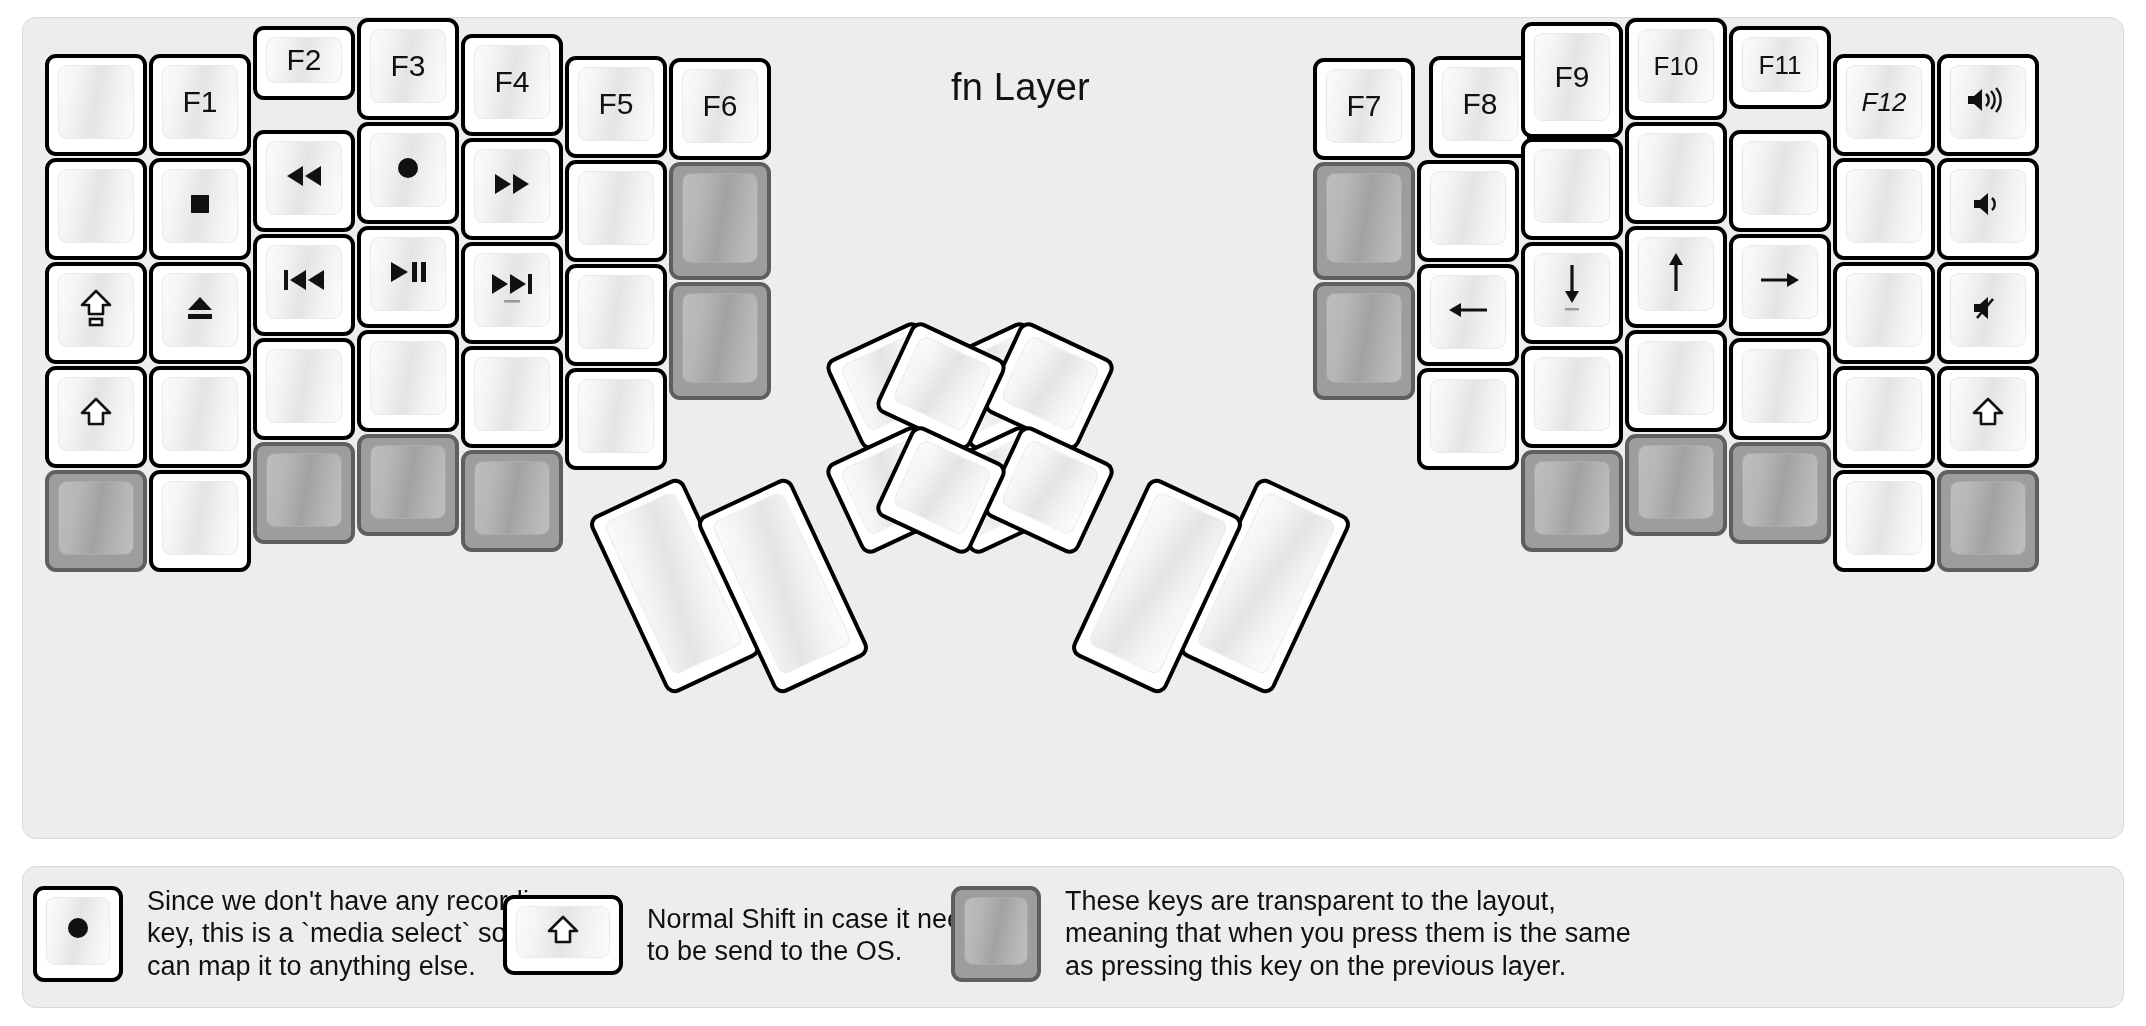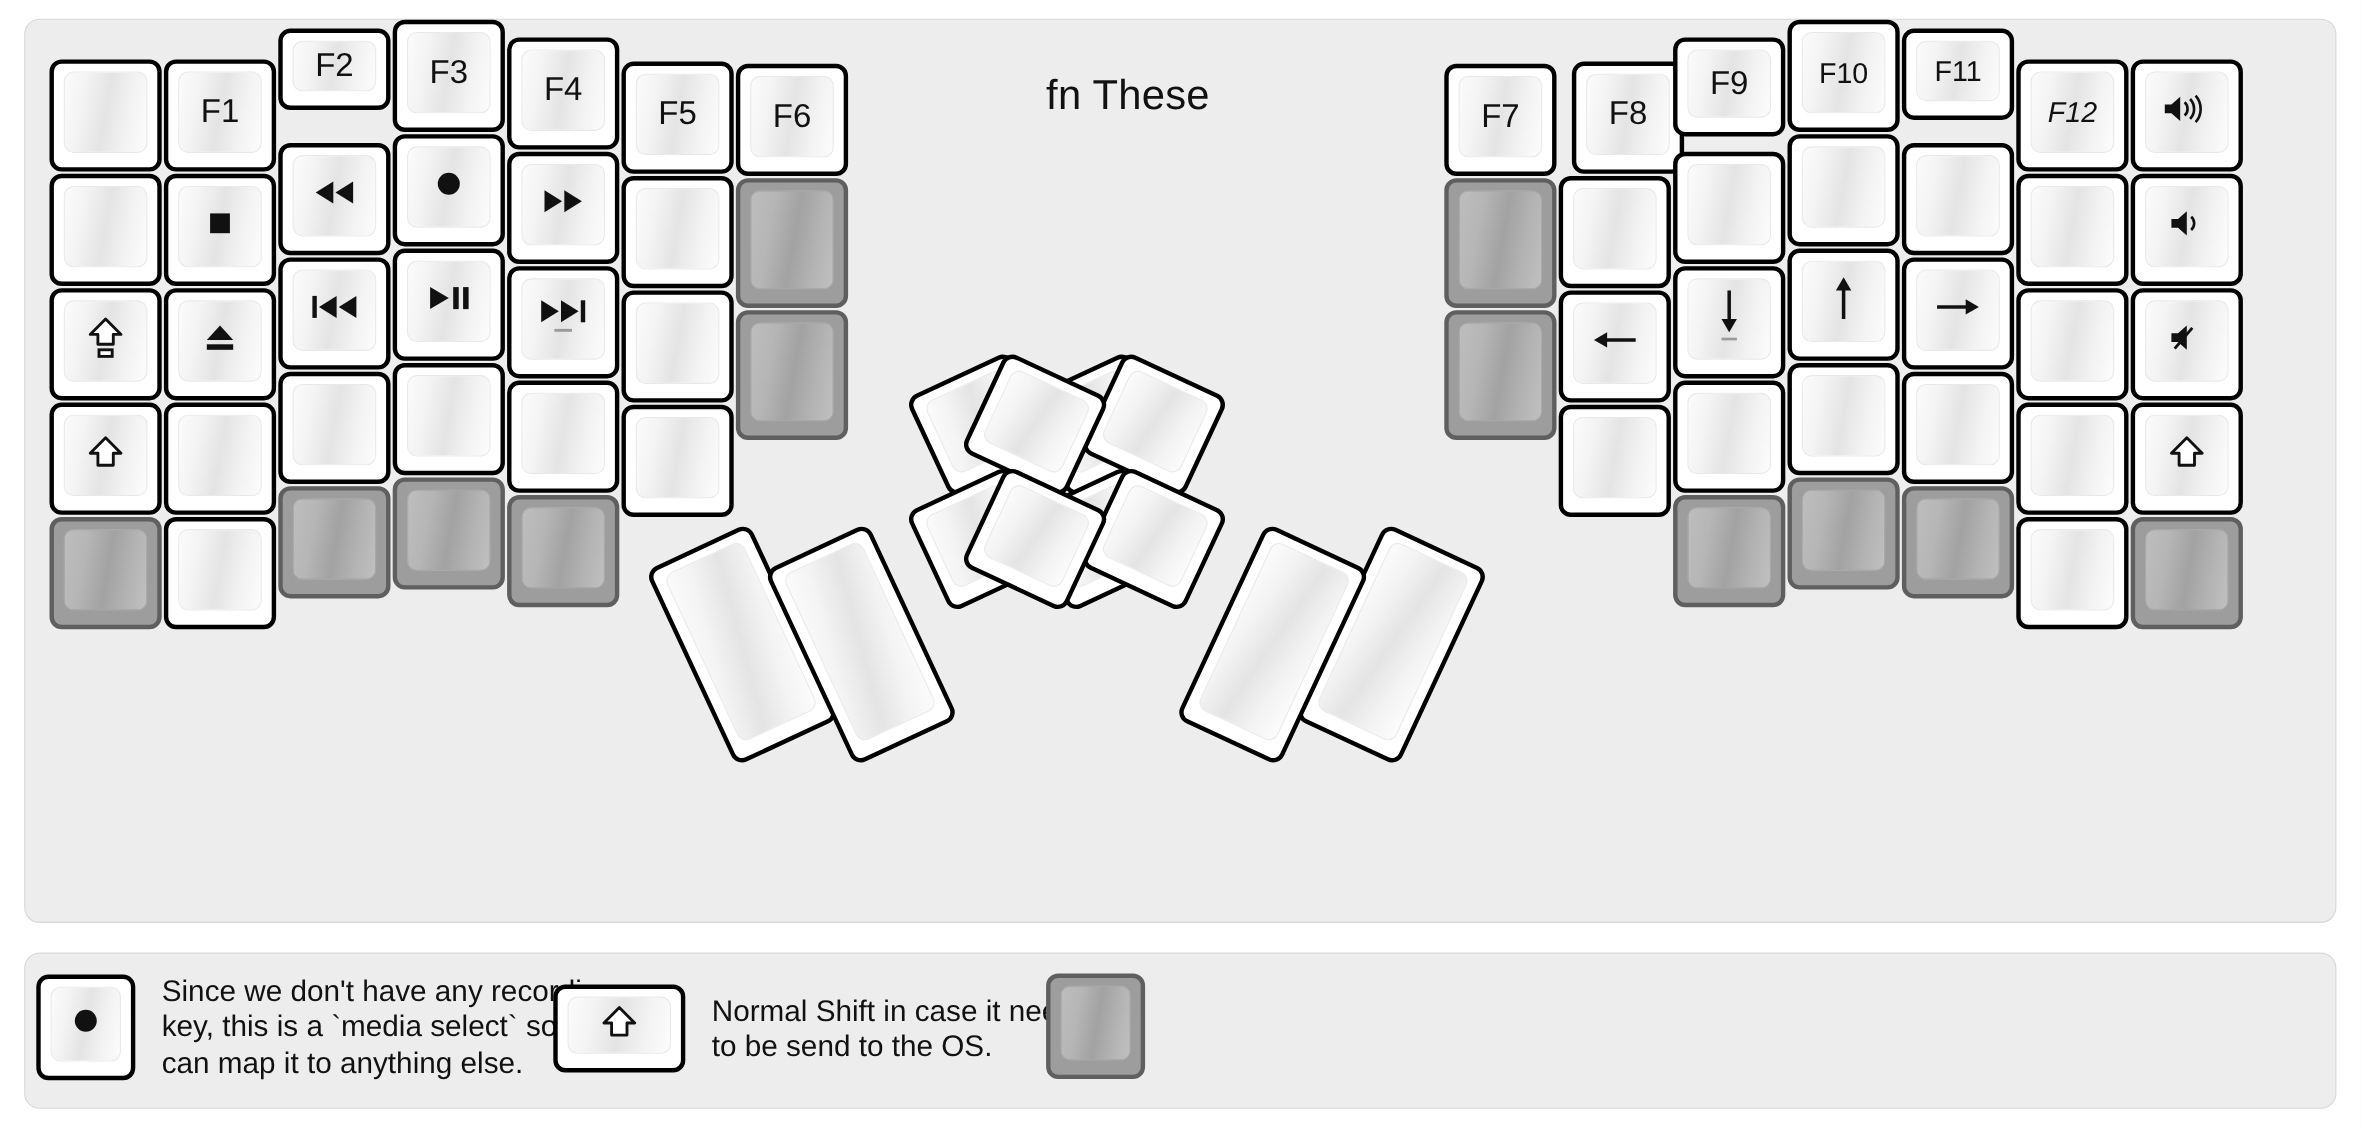--- a/index.html
+++ b/index.html
@@ -60,21 +60,21 @@
   .legend-text{
     margin-left:24px;font-size:27px;line-height:1.2;color:#111;white-space:pre-line;
   }
 </style>
 </head>
 <body>
 
 <div id="root">
 
   <div id="board">
-    <div class="title" style="left:928px;top:48px;">fn These</div>
+    <div class="title" style="left:928px;top:48px;">fn Layer</div>
     <div id="left-half">
         <div class="key" style="left: 22px; top: 36px; width: 102px; height: 102px;">
           <div class="cap">
             <div class="top">
               <div class="lg"></div>
             </div>
           </div>
         </div>
         <div class="key" style="left: 22px; top: 140px; width: 102px; height: 102px;">
           <div class="cap">
@@ -435,21 +435,21 @@
             </div>
           </div>
         </div>
         <div class="key" style="left: 1394px; top: 350px; width: 102px; height: 102px;">
           <div class="cap">
             <div class="top">
               <div class="lg"></div>
             </div>
           </div>
         </div>
-        <div class="key" style="left: 1498px; top: 16px; width: 102px; height: 90px;">
+        <div class="key" style="left: 1498px; top: 4px; width: 102px; height: 116px;">
           <div class="cap">
             <div class="top">
               <div class="lg">F9</div>
             </div>
           </div>
         </div>
         <div class="key" style="left: 1498px; top: 120px; width: 102px; height: 102px;">
           <div class="cap">
             <div class="top">
               <div class="lg"></div>
@@ -738,16 +738,19 @@
       <div class="legend-item" style="left: 928px; top: 18px;">
         <div class="legend-key" style="width: 90px; height: 96px;">
           <div class="key trans" style="left: 0px; top: 0px; width: 90px; height: 96px;">
             <div class="cap">
               <div class="top">
                 <div class="lg"></div>
               </div>
             </div>
           </div>
         </div>
+        <div class="legend-text">These keys are transparent to the layout,
+meaning that when you press them is the same
+as pressing this key on the previous layer.</div>
       </div>
     </div>
 
 </div>
 
 </body></html>

